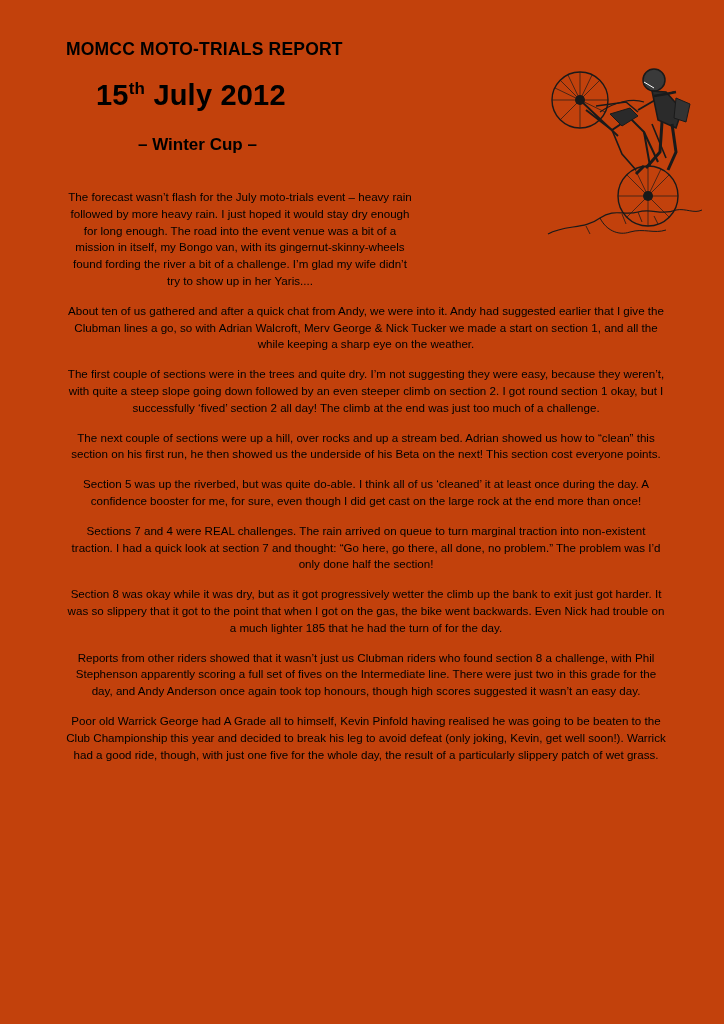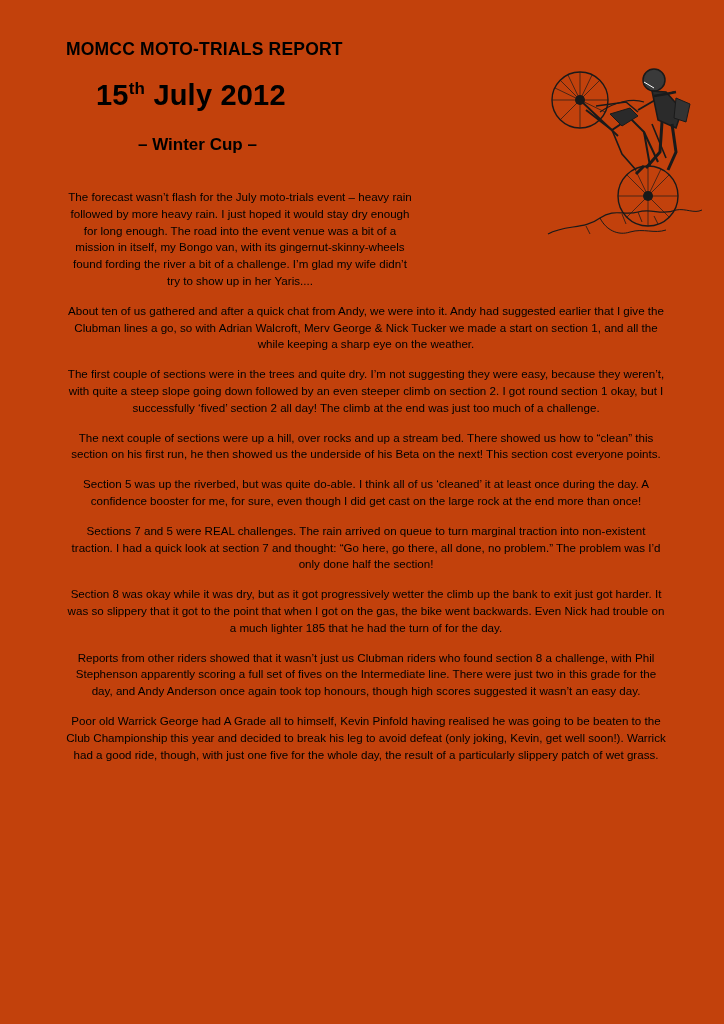--- a/index.html
+++ b/index.html
@@ -164,22 +164,22 @@
     <div class="doc-date">
       <span>15</span><sup>th</sup><span> July 2012</span>
     </div>
 
     <div class="doc-subtitle">– Winter Cup –</div>
 
     <div class="body-text">
       <p class="first">The forecast wasn’t flash for the July moto-trials event – heavy rain followed by more heavy rain. I just hoped it would stay dry enough for long enough. The road into the event venue was a bit of a mission in itself, my Bongo van, with its gingernut-skinny-wheels found fording the river a bit of a challenge. I’m glad my wife didn’t try to show up in her Yaris....</p>
       <p>About ten of us gathered and after a quick chat from Andy, we were into it. Andy had suggested earlier that I give the Clubman lines a go, so with Adrian Walcroft, Merv George &amp; Nick Tucker we made a start on section 1, and all the while keeping a sharp eye on the weather.</p>
       <p>The first couple of sections were in the trees and quite dry. I’m not suggesting they were easy, because they weren’t, with quite a steep slope going down followed by an even steeper climb on section 2. I got round section 1 okay, but I successfully ‘fived’ section 2 all day! The climb at the end was just too much of a challenge.</p>
-      <p>The next couple of sections were up a hill, over rocks and up a stream bed. There showed us how to “clean” this section on his first run, he then showed us the underside of his Beta on the next! This section cost everyone points.</p>
+      <p>The next couple of sections were up a hill, over rocks and up a stream bed. Adrian showed us how to “clean” this section on his first run, he then showed us the underside of his Beta on the next! This section cost everyone points.</p>
       <p>Section 5 was up the riverbed, but was quite do-able. I think all of us ‘cleaned’ it at least once during the day. A confidence booster for me, for sure, even though I did get cast on the large rock at the end more than once!</p>
-      <p>Sections 7 and 5 were REAL challenges. The rain arrived on queue to turn marginal traction into non-existent traction. I had a quick look at section 7 and thought: “Go here, go there, all done, no problem.” The problem was I’d only done half the section!</p>
+      <p>Sections 7 and 4 were REAL challenges. The rain arrived on queue to turn marginal traction into non-existent traction. I had a quick look at section 7 and thought: “Go here, go there, all done, no problem.” The problem was I’d only done half the section!</p>
       <p>Section 8 was okay while it was dry, but as it got progressively wetter the climb up the bank to exit just got harder. It was so slippery that it got to the point that when I got on the gas, the bike went backwards. Even Nick had trouble on a much lighter 185 that he had the turn of for the day.</p>
       <p>Reports from other riders showed that it wasn’t just us Clubman riders who found section 8 a challenge, with Phil Stephenson apparently scoring a full set of fives on the Intermediate line. There were just two in this grade for the day, and Andy Anderson once again took top honours, though high scores suggested it wasn’t an easy day.</p>
       <p>Poor old Warrick George had A Grade all to himself, Kevin Pinfold having realised he was going to be beaten to the Club Championship this year and decided to break his leg to avoid defeat (only joking, Kevin, get well soon!). Warrick had a good ride, though, with just one five for the whole day, the result of a particularly slippery patch of wet grass.</p>
     </div>
   </div>
 
 </div>
 
 </body></html>

